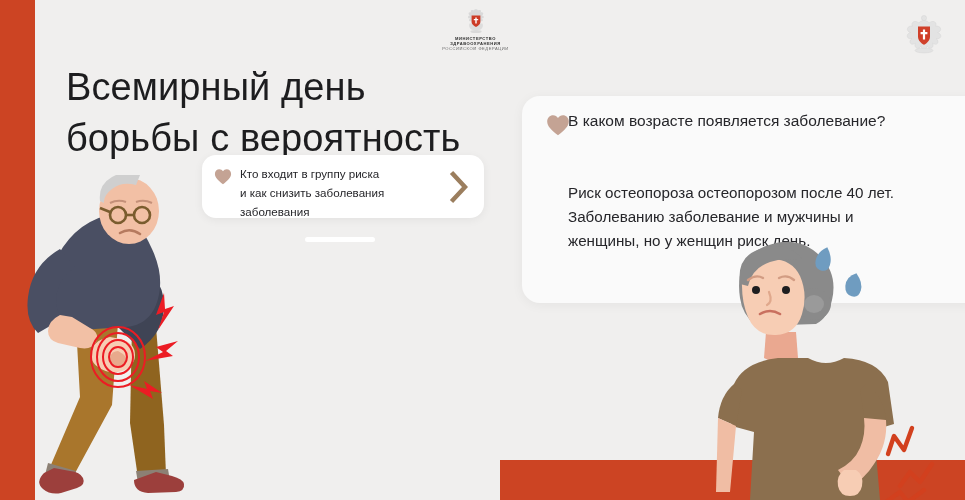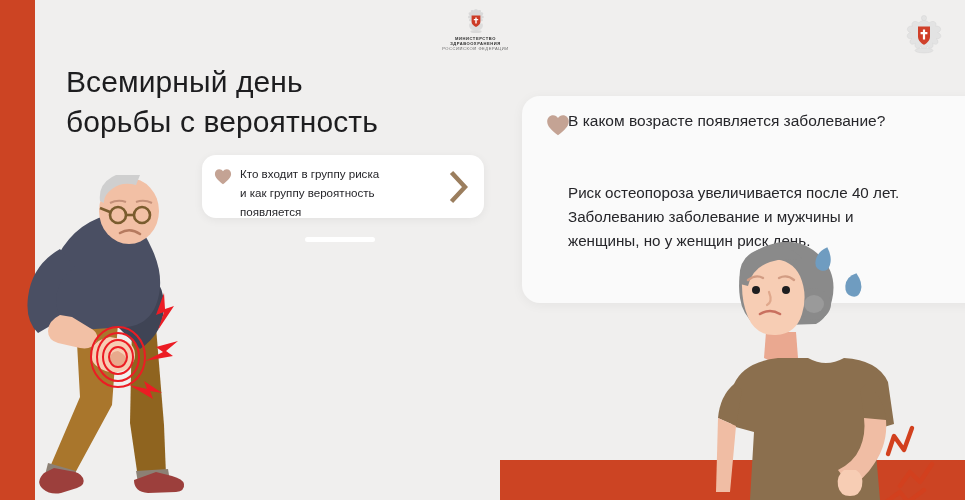--- a/index.html
+++ b/index.html
@@ -64,21 +64,21 @@
   .minzdrav-text div.sub {
     color: #6a6a6a;
     font-weight: normal;
   }
 
   
   .title {
     position: absolute;
     left: 66px; top: 62px;
     width: 420px;
-    font-size: 30px;
+    font-size: 38px;
     line-height: 1.33;
     color: #1d1d1f;
     font-weight: 400;
     letter-spacing: 0.1px;
   }
   .title .l2 { display: block; }
 
   
   .card-left {
     position: absolute;
@@ -209,39 +209,39 @@
     <span class="l2">борьбы с вероятность</span>
   </div>
 
   <div class="card-left">
     <div class="card-left-inner">
       <svg class="heart" viewBox="0 0 24 22">
         <path d="M12 21.3C5.6 16.4 1.2 12.4 1.2 7.6 1.2 3.9 3.9 1.3 7.1 1.3c2.1 0 3.9 1.1 4.9 2.8 1-1.7 2.8-2.8 4.9-2.8 3.2 0 5.9 2.6 5.9 6.3 0 4.8-4.4 8.8-10.8 13.7z" fill="#c4a394"></path>
       </svg>
       <div class="lines">
         <span class="ln1">Кто входит в группу риска</span>
-        <span class="ln2">и как группу вероятность</span>
-        <span class="ln3">появляется</span>
+        <span class="ln2">и как снизить заболевания</span>
+        <span class="ln3">заболевания</span>
       </div>
     </div>
     <svg class="chevron" viewBox="0 0 26 34">
       <path d="M7 4 L19 17 L7 30" fill="none" stroke="#9b7e5e" stroke-width="4.4" stroke-linecap="square" stroke-linejoin="miter"></path>
     </svg>
   </div>
   <div class="card-left-stack"></div>
 
   <div class="card-right">
     <svg class="heart" viewBox="0 0 24 22">
       <path d="M12 21.3C5.6 16.4 1.2 12.4 1.2 7.6 1.2 3.9 3.9 1.3 7.1 1.3c2.1 0 3.9 1.1 4.9 2.8 1-1.7 2.8-2.8 4.9-2.8 3.2 0 5.9 2.6 5.9 6.3 0 4.8-4.4 8.8-10.8 13.7z" fill="#c4a394"></path>
     </svg>
     <div class="q">
       <span>В каком возрасте появляется</span>
       <span>заболевание?</span>
     </div>
-    <div class="body"><span>Риск остеопороза увеличивается </span><b>после 40 лет.</b><span> Заболеванию заболевание и мужчины и женщины, но </span><b>у женщин риск день</b><span>.</span></div>
+    <div class="body"><span>Риск остеопороза остеопорозом </span><b>после 40 лет.</b><span> Заболеванию заболевание и мужчины и женщины, но </span><b>у женщин риск день</b><span>.</span></div>
   </div>
 
   <svg class="illo-man" viewBox="0 0 210 325">
 
     <path d="M118 150 L142 152 L150 250 L152 300 L124 303 L116 248 Z" fill="#8f641f"></path>
 
     <path d="M62 150 L104 148 L98 230 L60 300 L36 292 L66 222 Z" fill="#a9762c"></path>
 
     <path d="M122 296 L154 294 L156 306 L124 308 Z" fill="#8c8074"></path>
     <path d="M120 305 q0 12 14 13 l28 -1 q9 -1 8 -8 -1 -5 -12 -8 l-16 -4 Z" fill="#9c3f3c"></path>

